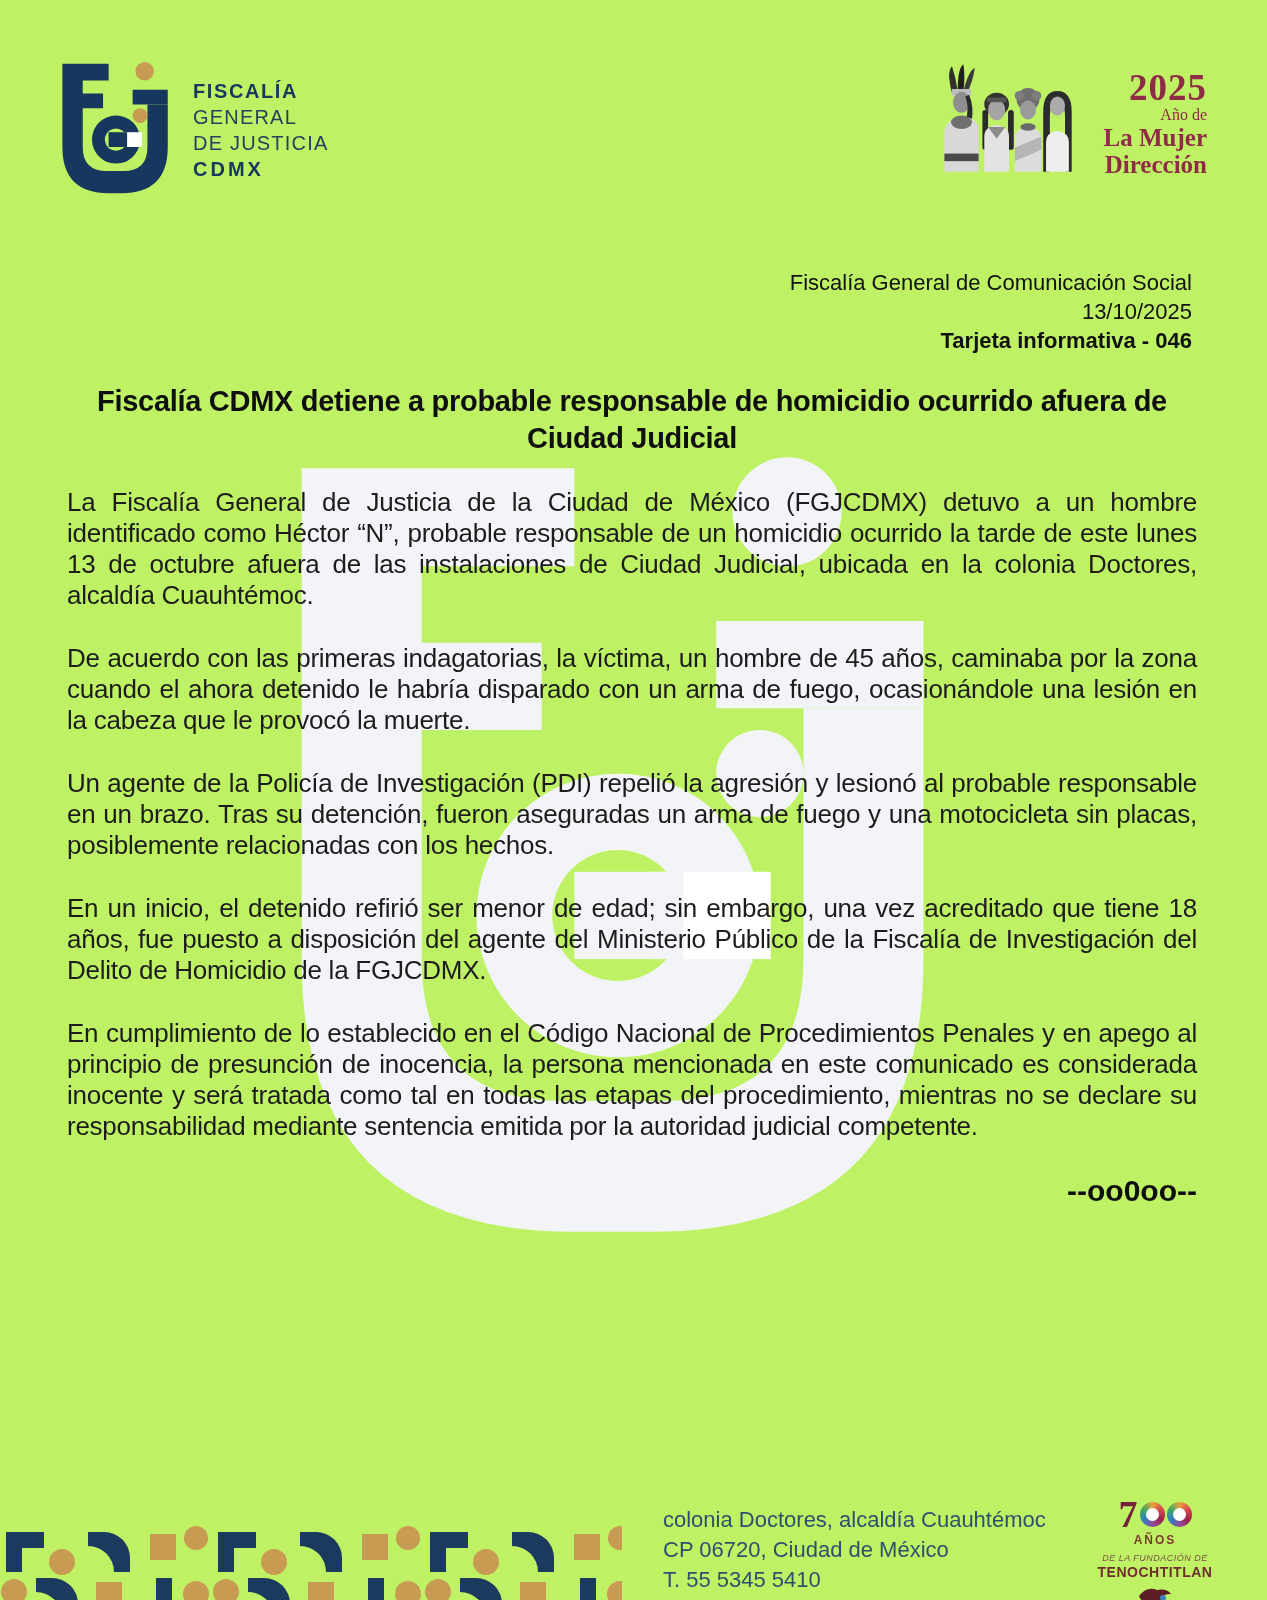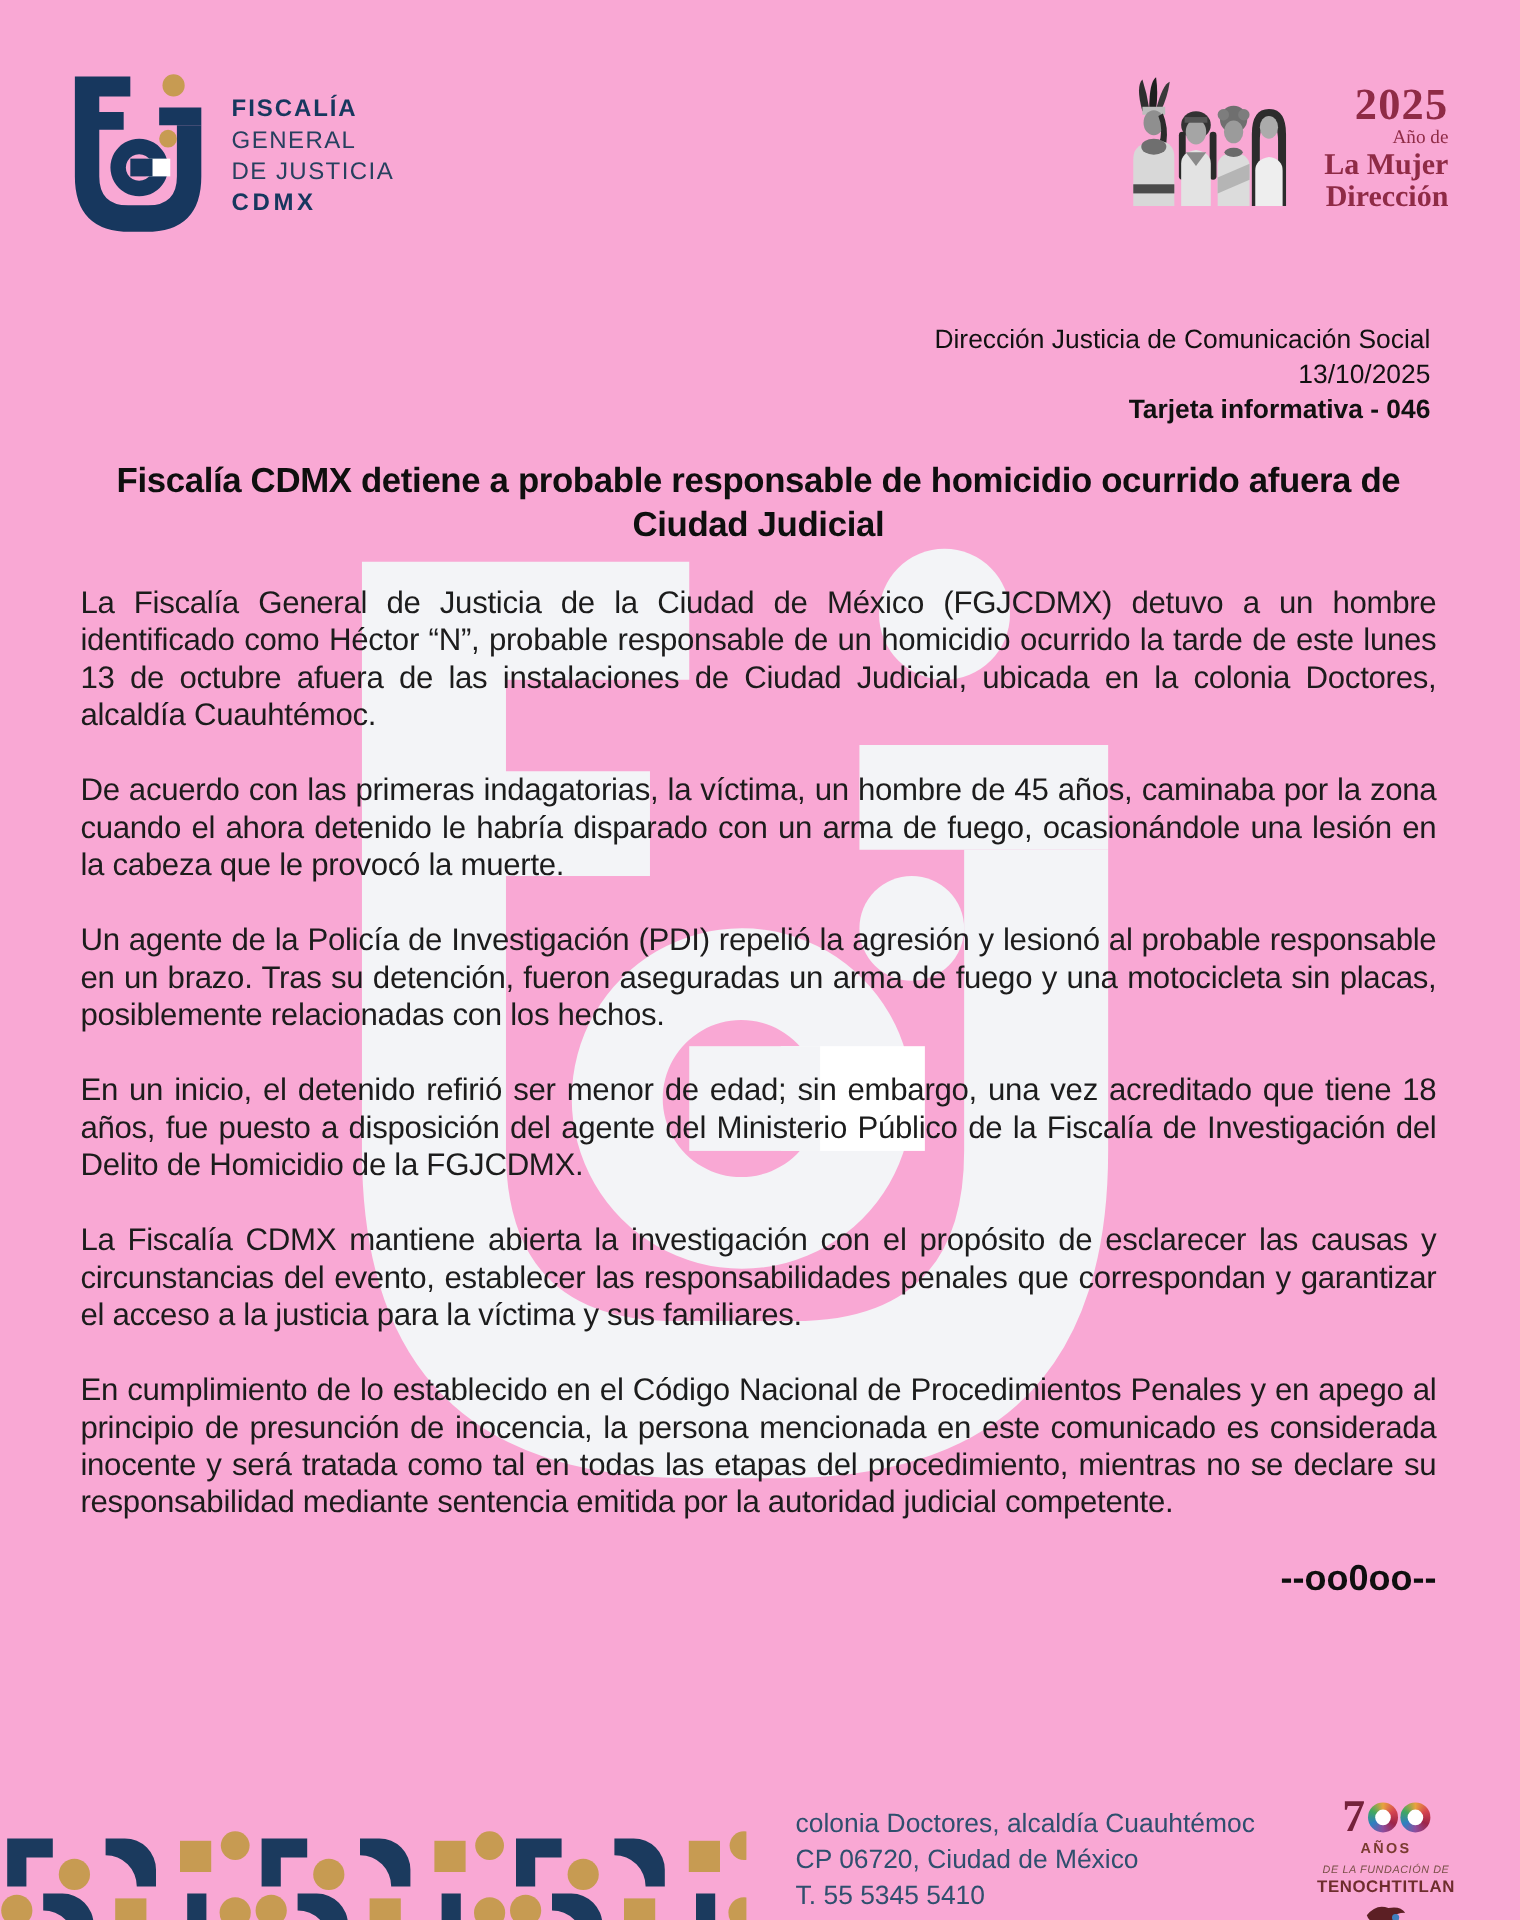--- a/index.html
+++ b/index.html
@@ -1,20 +1,20 @@
 <!DOCTYPE html>
 <html><head>
 <meta charset="utf-8">
 <style>
   html,body{margin:0;padding:0;background:#ffffff;}
   .page{
     position:relative;
     width:1267px;height:1600px;
     margin:0 auto;
-    background:#f9a8d4;
+    background:#bef264;
     overflow:hidden;
     font-family:"Liberation Sans", sans-serif;
     color:#1c1c1c;
   }
   
   .fgj-logo{position:absolute;left:55px;top:58px;display:flex;align-items:flex-start;z-index:2;}
   .fgj-mark{width:122px;height:141px;--c1:#17375E;--c2:#C79B52;}
   .fgj-wordmark{margin-left:16px;margin-top:20px;color:#17375E;font-size:20px;line-height:26px;}
   .fgj-wordmark .w-bold{font-weight:bold;letter-spacing:1.6px;}
   .fgj-wordmark .w-reg{letter-spacing:1.2px;color:#27405f;}
@@ -121,35 +121,34 @@
     </svg>
     <div class="year-text">
       <div class="y-2025">2025</div>
       <div class="y-sub">Año de</div>
       <div class="y-line">La Mujer</div>
       <div class="y-line">Dirección</div>
     </div>
   </div>
 
   <div class="meta">
-    <div>Dirección Justicia de Comunicación Social</div>
+    <div>Fiscalía General de Comunicación Social</div>
     <div>13/10/2025</div>
     <div class="m-bold">Tarjeta informativa - 046</div>
   </div>
 
   <div class="content">
     <h1 class="doc-title">
       <span>Fiscalía CDMX detiene a probable responsable de homicidio ocurrido afuera de</span><br>
       <span>Ciudad Judicial</span>
     </h1>
     <p>La Fiscalía General de Justicia de la Ciudad de México (FGJCDMX) detuvo a un hombre identificado como Héctor “N”, probable responsable de un homicidio ocurrido la tarde de este lunes 13 de octubre afuera de las instalaciones de Ciudad Judicial, ubicada en la colonia Doctores, alcaldía Cuauhtémoc.</p>
     <p>De acuerdo con las primeras indagatorias, la víctima, un hombre de 45 años, caminaba por la zona cuando el ahora detenido le habría disparado con un arma de fuego, ocasionándole una lesión en la cabeza que le provocó la muerte.</p>
     <p>Un agente de la Policía de Investigación (PDI) repelió la agresión y lesionó al probable responsable en un brazo. Tras su detención, fueron aseguradas un arma de fuego y una motocicleta sin placas, posiblemente relacionadas con los hechos.</p>
     <p>En un inicio, el detenido refirió ser menor de edad; sin embargo, una vez acreditado que tiene 18 años, fue puesto a disposición del agente del Ministerio Público de la Fiscalía de Investigación del Delito de Homicidio de la FGJCDMX.</p>
-    <p>La Fiscalía CDMX mantiene abierta la investigación con el propósito de esclarecer las causas y circunstancias del evento, establecer las responsabilidades penales que correspondan y garantizar el acceso a la justicia para la víctima y sus familiares.</p>
     <p>En cumplimiento de lo establecido en el Código Nacional de Procedimientos Penales y en apego al principio de presunción de inocencia, la persona mencionada en este comunicado es considerada inocente y será tratada como tal en todas las etapas del procedimiento, mientras no se declare su responsabilidad mediante sentencia emitida por la autoridad judicial competente.</p>
     <div class="separator">--oo0oo--</div>
   </div>
 
   <svg class="footer-pattern" viewBox="0 0 622 82" aria-hidden="true">
     <defs>
       <g id="ptile">
 
         <path d="M6,14 h38 v16 h-22 v24 h-16 z" fill="#1B3A5E"></path>
         <circle cx="62" cy="44" r="13" fill="#C79B52"></circle>

